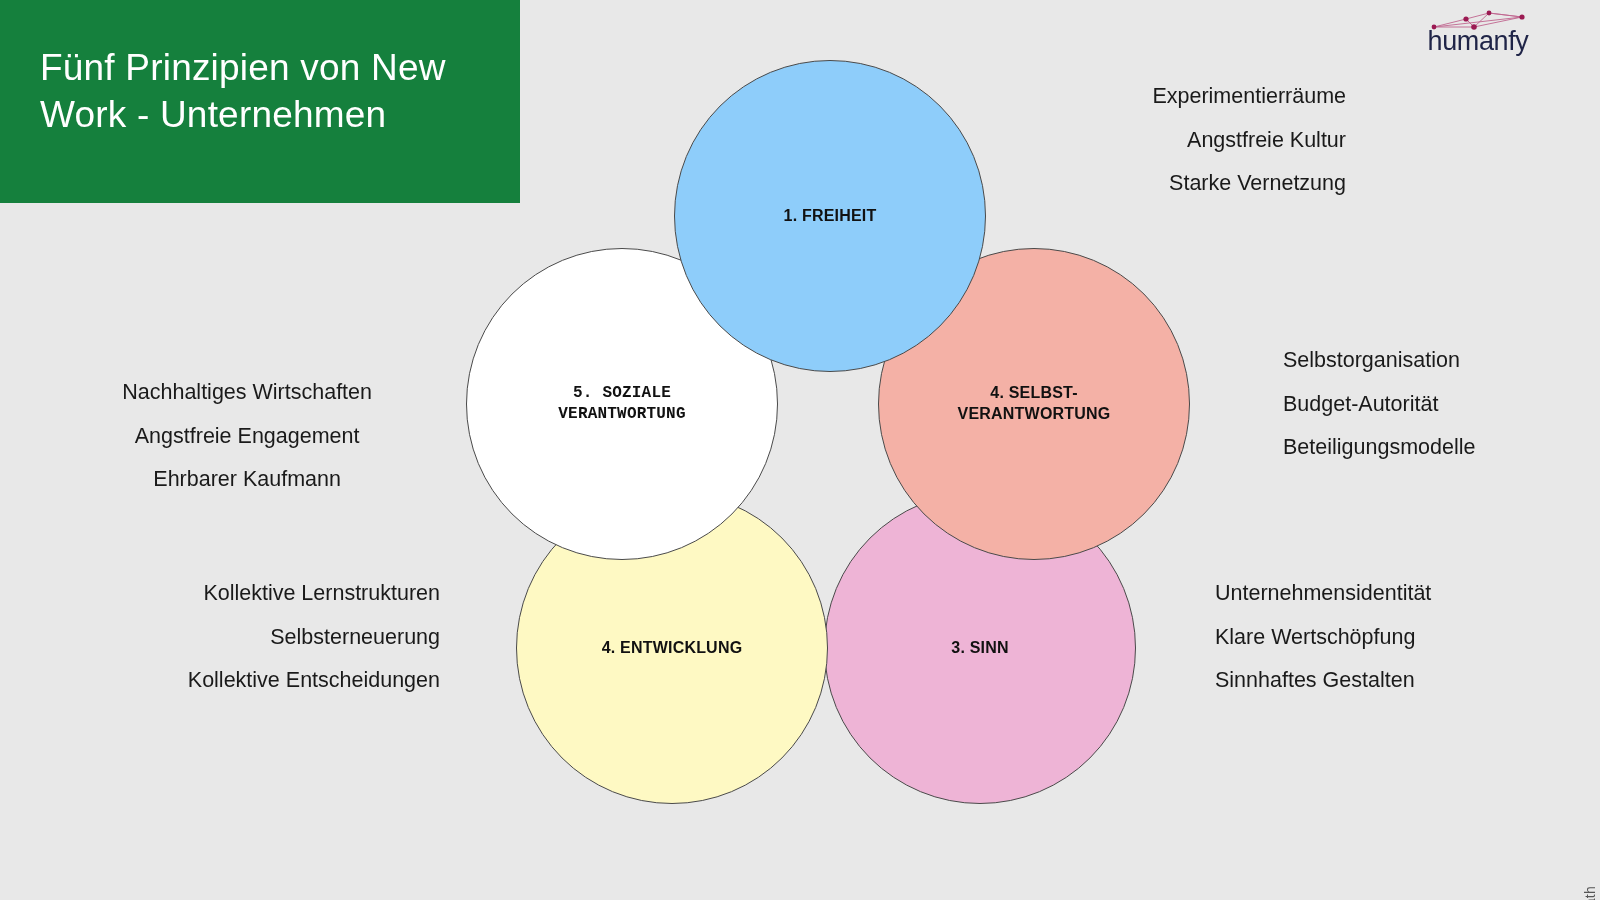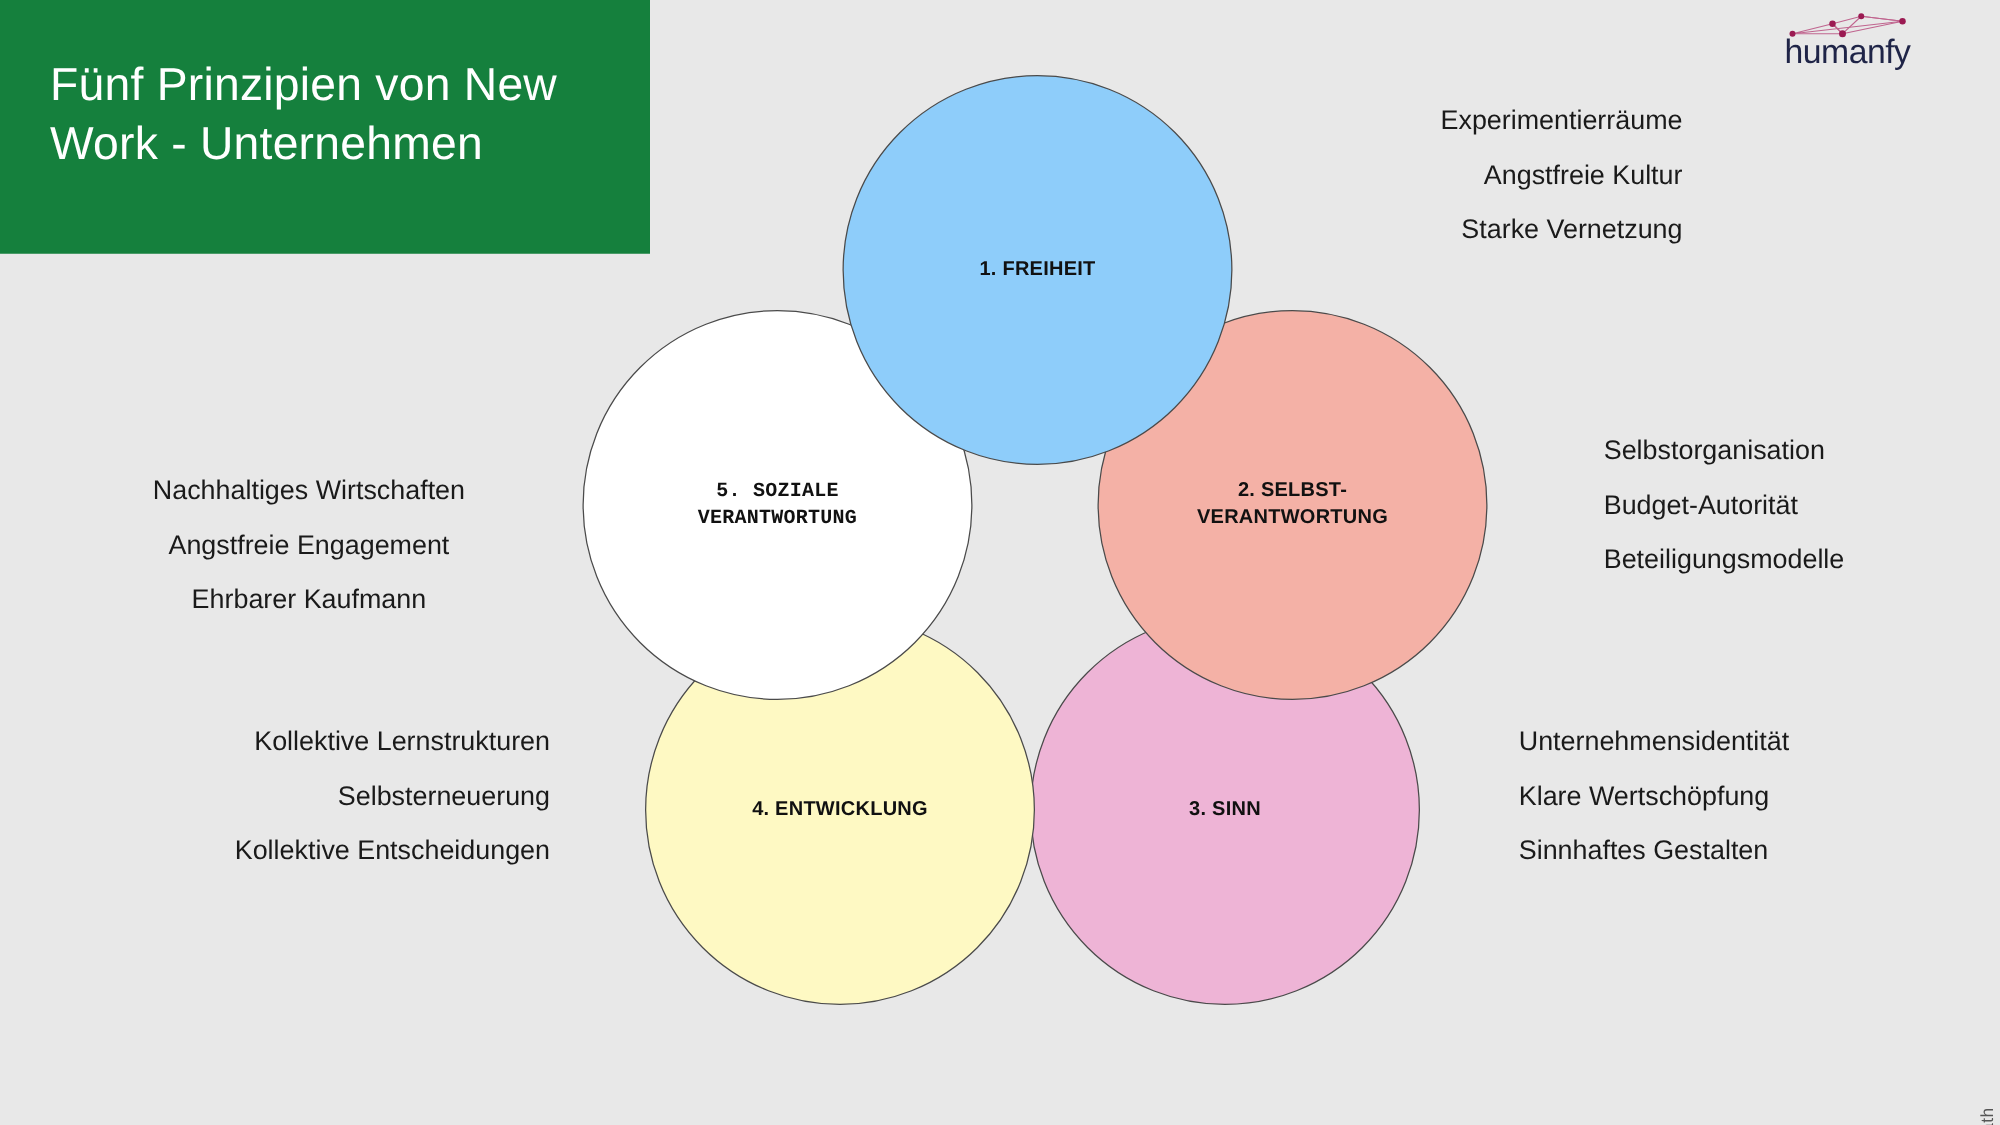--- a/index.html
+++ b/index.html
@@ -156,21 +156,21 @@
   <div class="logo-word">humanfy</div>
 </div>
 
 <div class="diagram">
 
   <div class="circle c-freiheit">
     <div class="circle-label">1. FREIHEIT</div>
   </div>
 
   <div class="circle c-selbst">
-    <div class="circle-label">2. SELBST-
+    <div class="circle-label">4. SELBST-
 VERANTWORTUNG</div>
   </div>
 
   <div class="circle c-sinn">
     <div class="circle-label">3. SINN</div>
   </div>
 
   <div class="circle c-entwicklung">
     <div class="circle-label">4. ENTWICKLUNG</div>
   </div>

